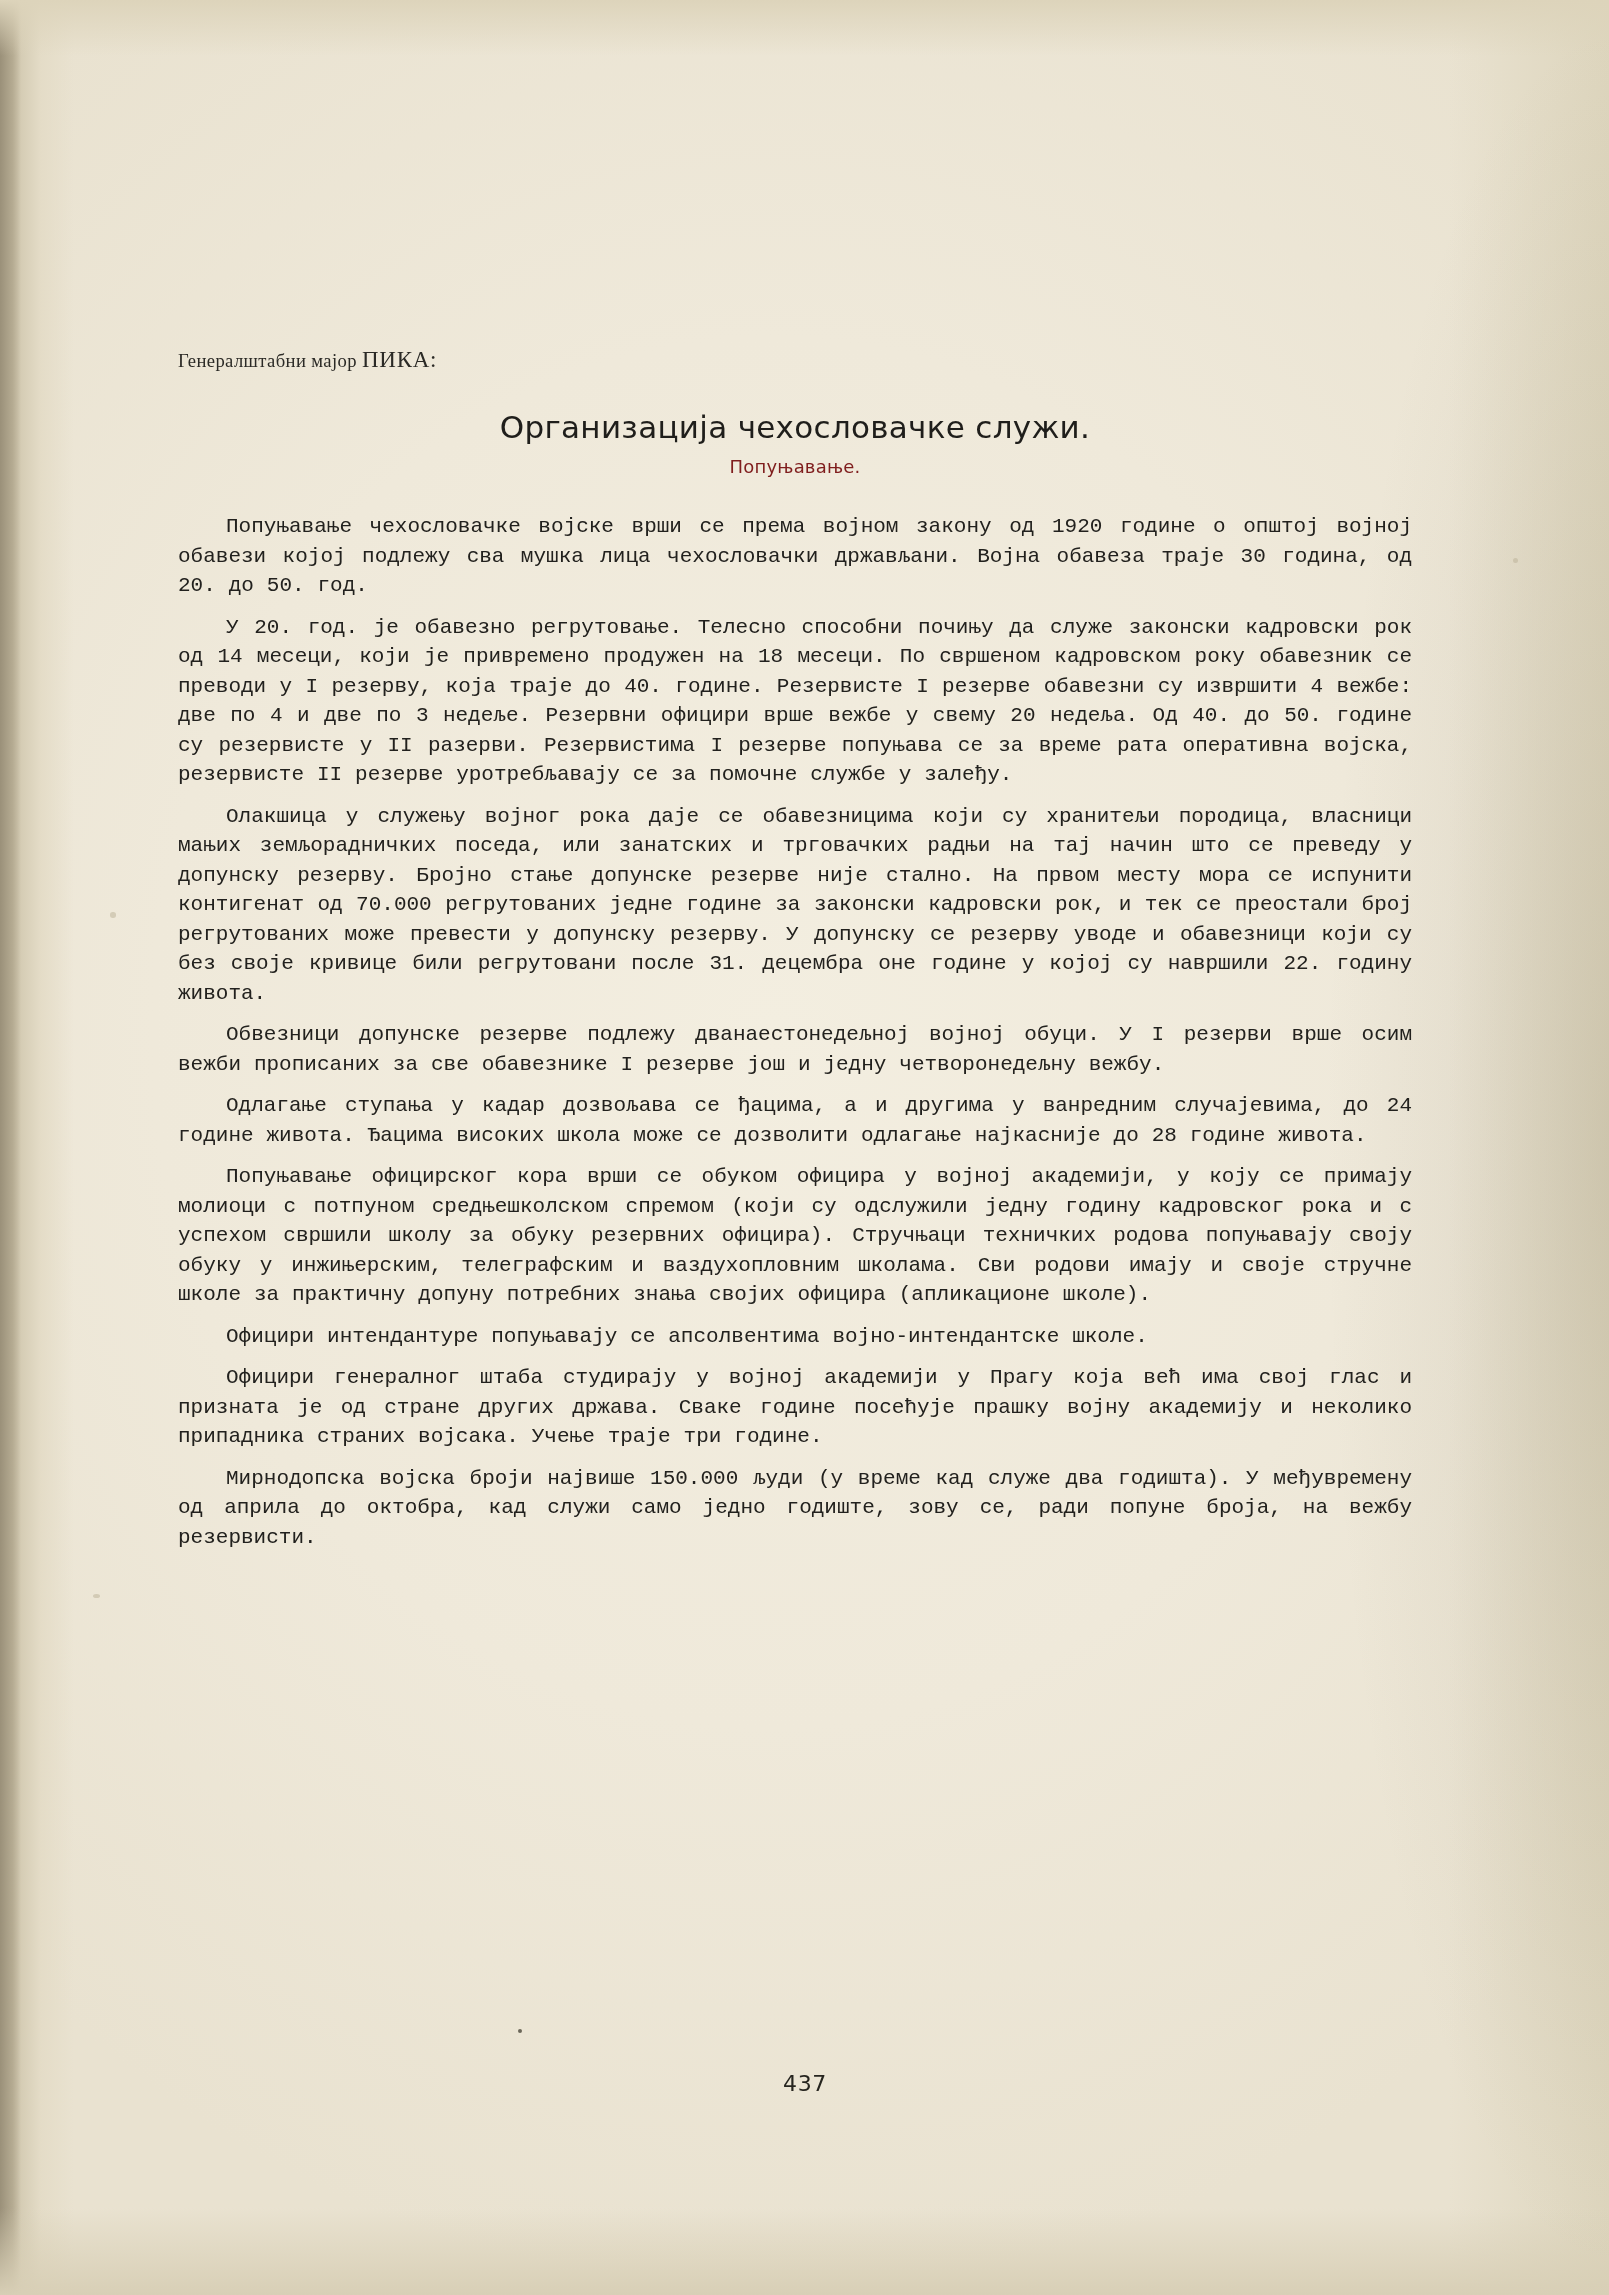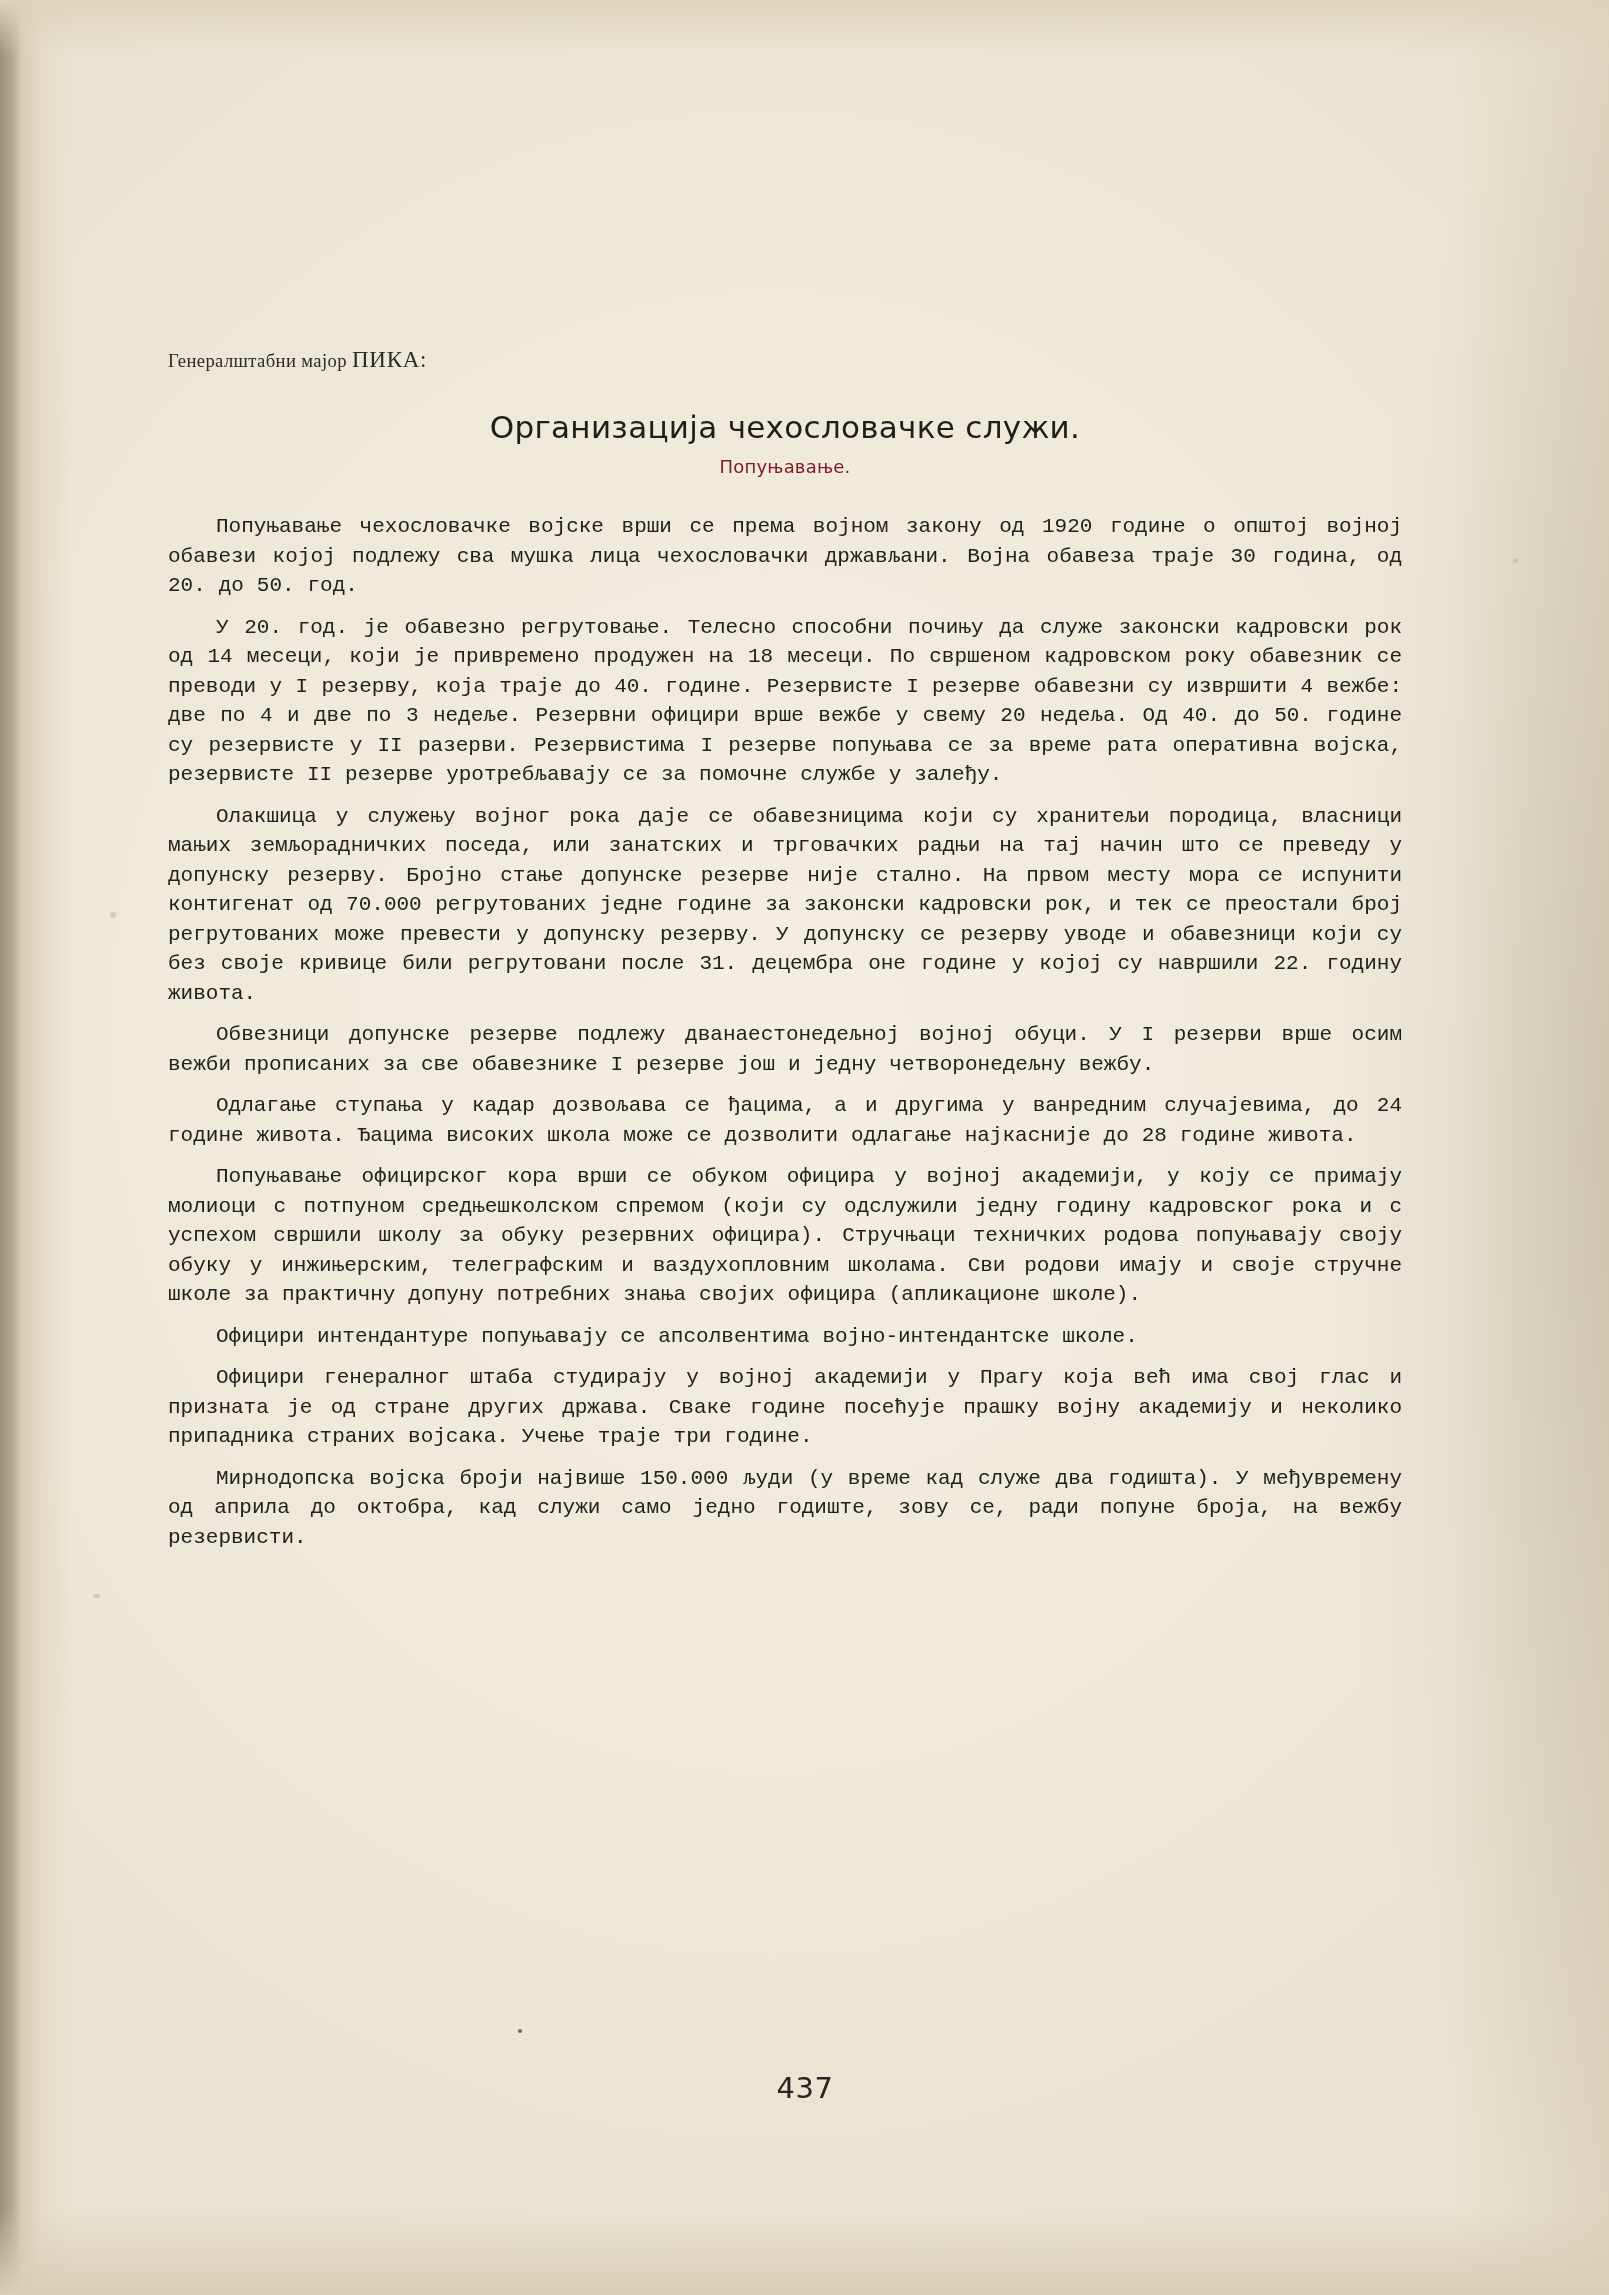--- a/index.html
+++ b/index.html
@@ -63,21 +63,21 @@
   .speckle {
     position: absolute;
     background: #b9b096;
     border-radius: 50%;
     opacity: .5;
   }
 
   
   .sheet {
     position: absolute;
-    left: 168px;
+    left: 178px;
     top: 347px;
     width: 1234px;
   }
 
   .byline {
     font-size: 18.6px;
     letter-spacing: 0.4px;
     color: #2b2a26;
     margin-bottom: 36px;
     font-family: "Liberation Serif", "DejaVu Serif", serif;
@@ -118,21 +118,21 @@
     word-spacing: 0.3px;
   }
   p.para + p.para { margin-top: 12px; }
 
   .folio {
     position: absolute;
     left: 0; right: 0;
     top: 2071px;
     text-align: center;
     font-family: "DejaVu Sans", "Liberation Sans", sans-serif;
-    font-size: 29px;
+    font-size: 22px;
     color: #26251f;
     letter-spacing: 0.6px;
   }
   .dot-mark {
     position: absolute;
     left: 518px;
     top: 2029px;
     width: 4.3px; height: 4.3px;
     background: #4a463a;
     border-radius: 50%;

